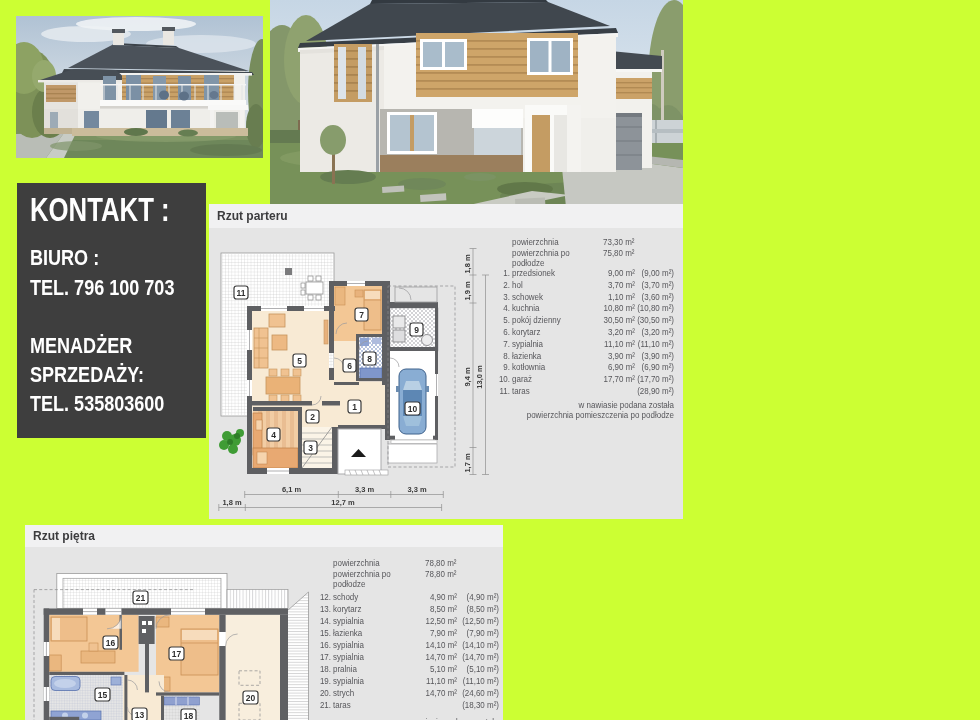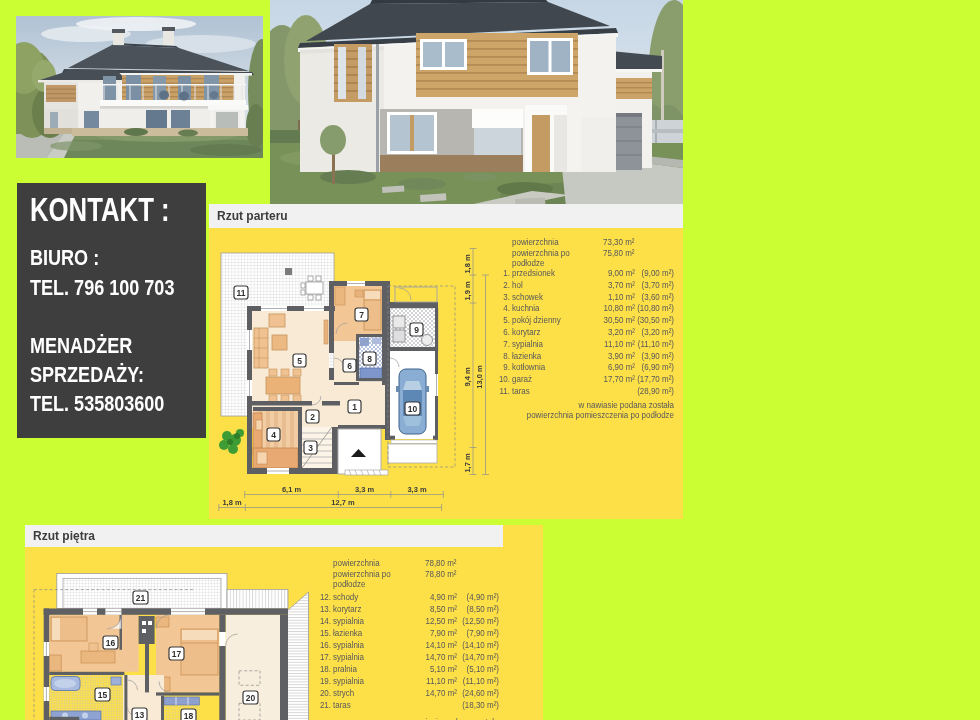--- a/index.html
+++ b/index.html
@@ -1,19 +1,19 @@
 <!DOCTYPE html>
 <html><head>
 <meta charset="utf-8">
 <style>
   html,body{margin:0;padding:0;}
   body{width:980px;height:720px;overflow:hidden;background:#ccff33;
        font-family:"Liberation Sans",sans-serif;position:relative;}
   .abs{position:absolute;}
-  .panel{background:#fde047;}
+  .panel{background:#e5e5e5;}
   .phead{background:#f1f1f2;}
   .ptitle{font-weight:bold;color:#3c3c3e;font-size:12px;}
   .list{font-size:9.5px;color:#57575b;}
   .n{position:absolute;left:-14px;width:20px;text-align:right;transform:scaleX(0.84);transform-origin:right center;}
   .m{position:absolute;left:8px;white-space:nowrap;transform:scaleX(0.84);transform-origin:left center;}
   .v{position:absolute;left:0;text-align:right;transform:scaleX(0.84);transform-origin:right center;}
 </style>
 </head>
 <body>
 
@@ -640,21 +640,21 @@
     <div style="position:relative;height:11.8px;text-decoration:underline;">
         <span class="n">11.</span>
         <span class="m" style="left:8px;">taras</span>
         <span class="v" style="width:170px;">(28,90 m²)</span>
       </div>
   </div>
 
   <div class="abs list" style="left:265px;top:196px;width:200px;line-height:10.3px;"><span style="display:inline-block;width:200px;text-align:right;transform:scaleX(0.84);transform-origin:right center;">w nawiasie podana została<br>powierzchnia pomieszczenia po podłodze</span></div>
 </div>
 
-<div class="abs panel" style="left:25px;top:525px;width:518px;height:195px;">
+<div class="abs panel" style="left:25px;top:525px;width:478px;height:195px;">
 
   <div class="abs phead" style="left:0;top:0;width:478px;height:22px;"></div>
 
   <div class="abs ptitle" style="left:8px;top:4px;">Rzut piętra</div>
 
   <div class="abs" style="left:0px;top:22px;width:290px;height:173px;">
   <svg width="290" height="173" viewBox="0 0 290 173">
   <defs>
     <pattern id="grid2b" width="3" height="3" patternUnits="userSpaceOnUse">
       <path d="M3 0H0V3" fill="none" stroke="#c6c6c8" stroke-width="0.5"></path>

